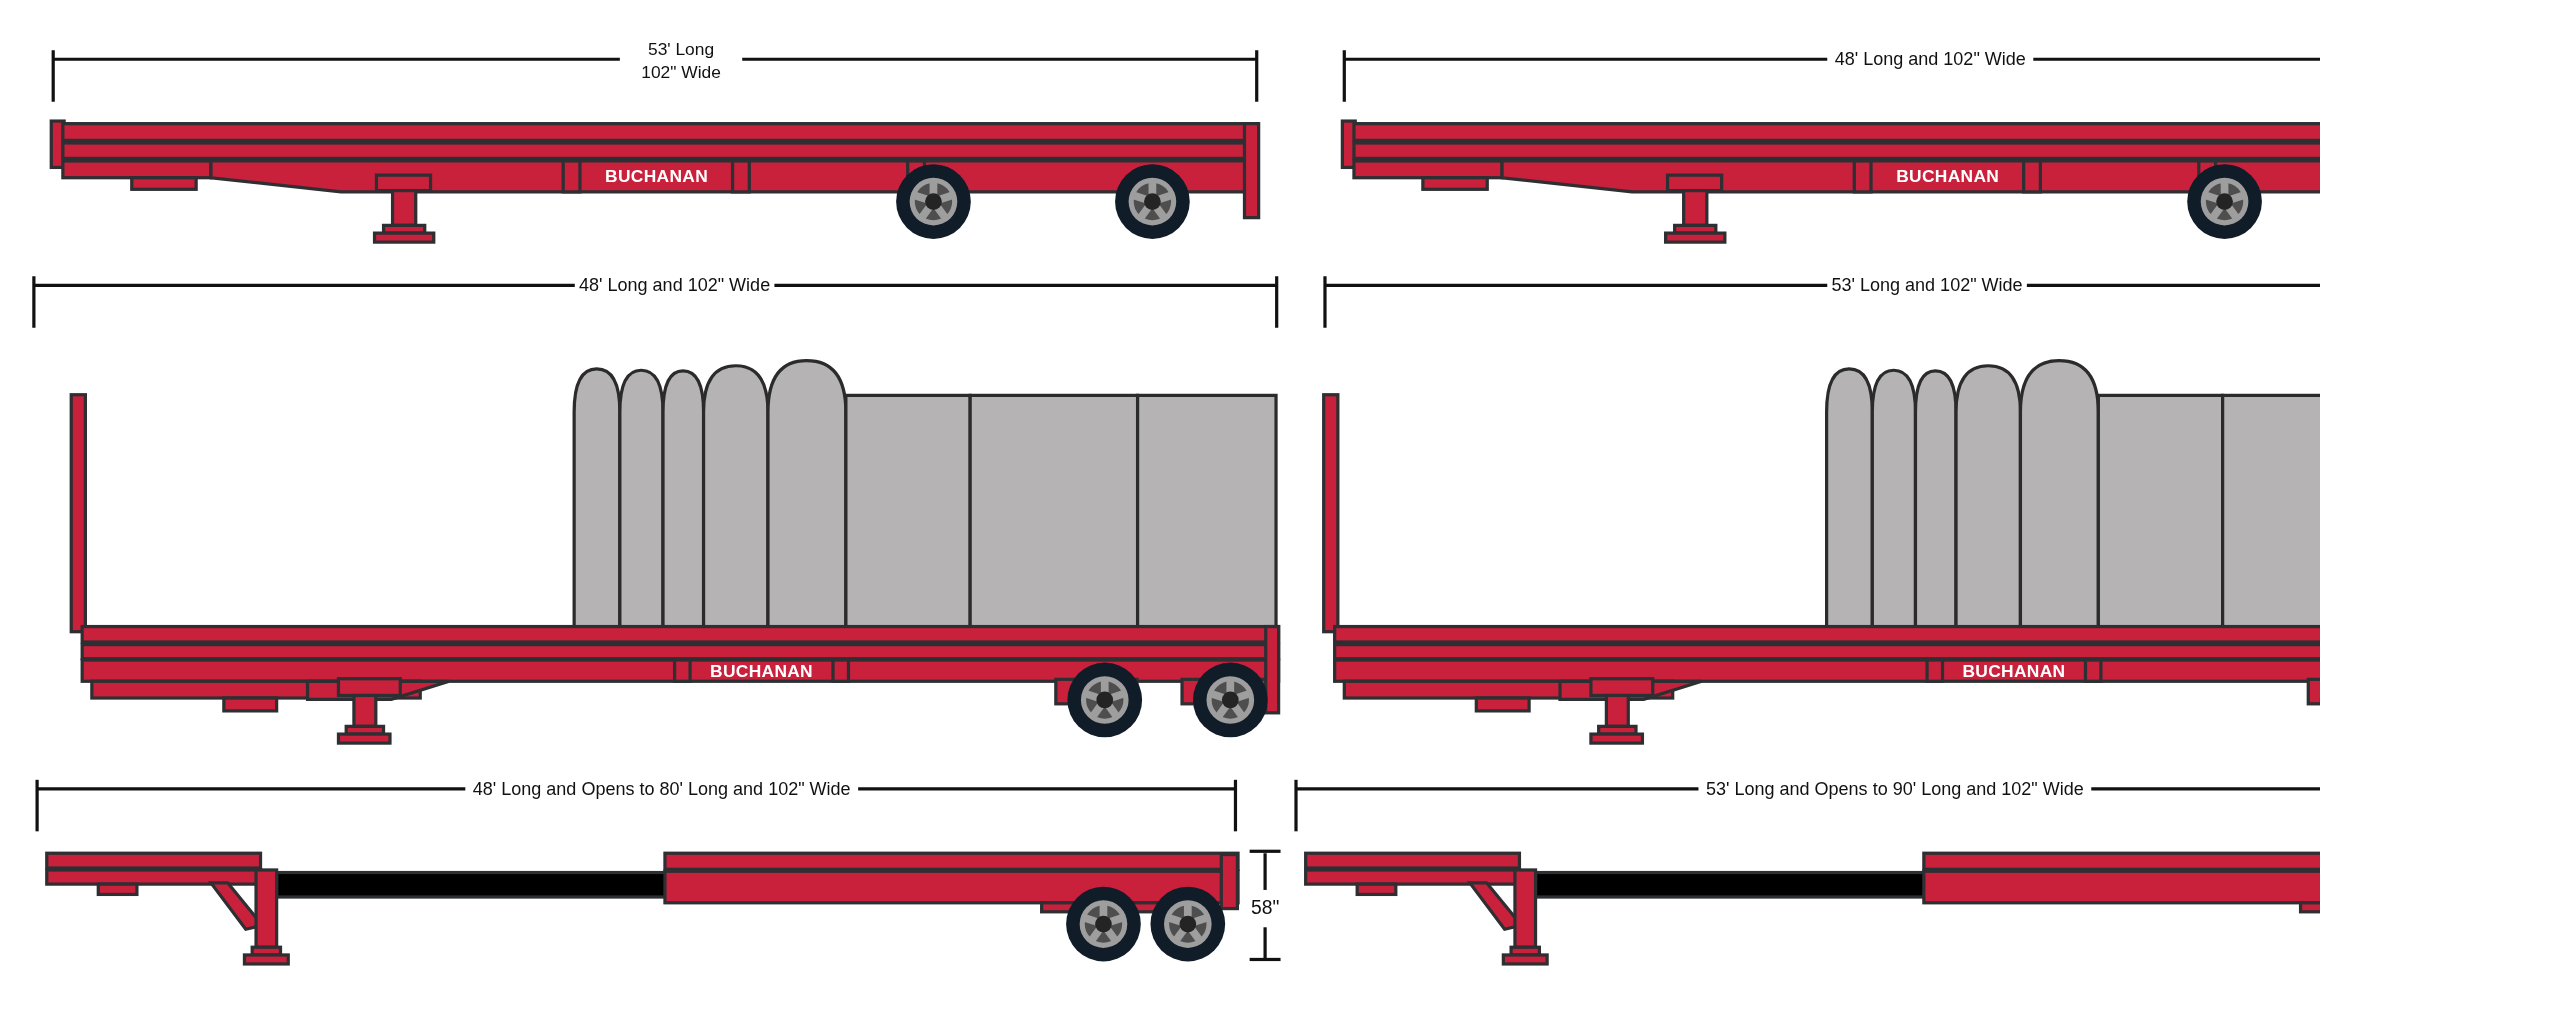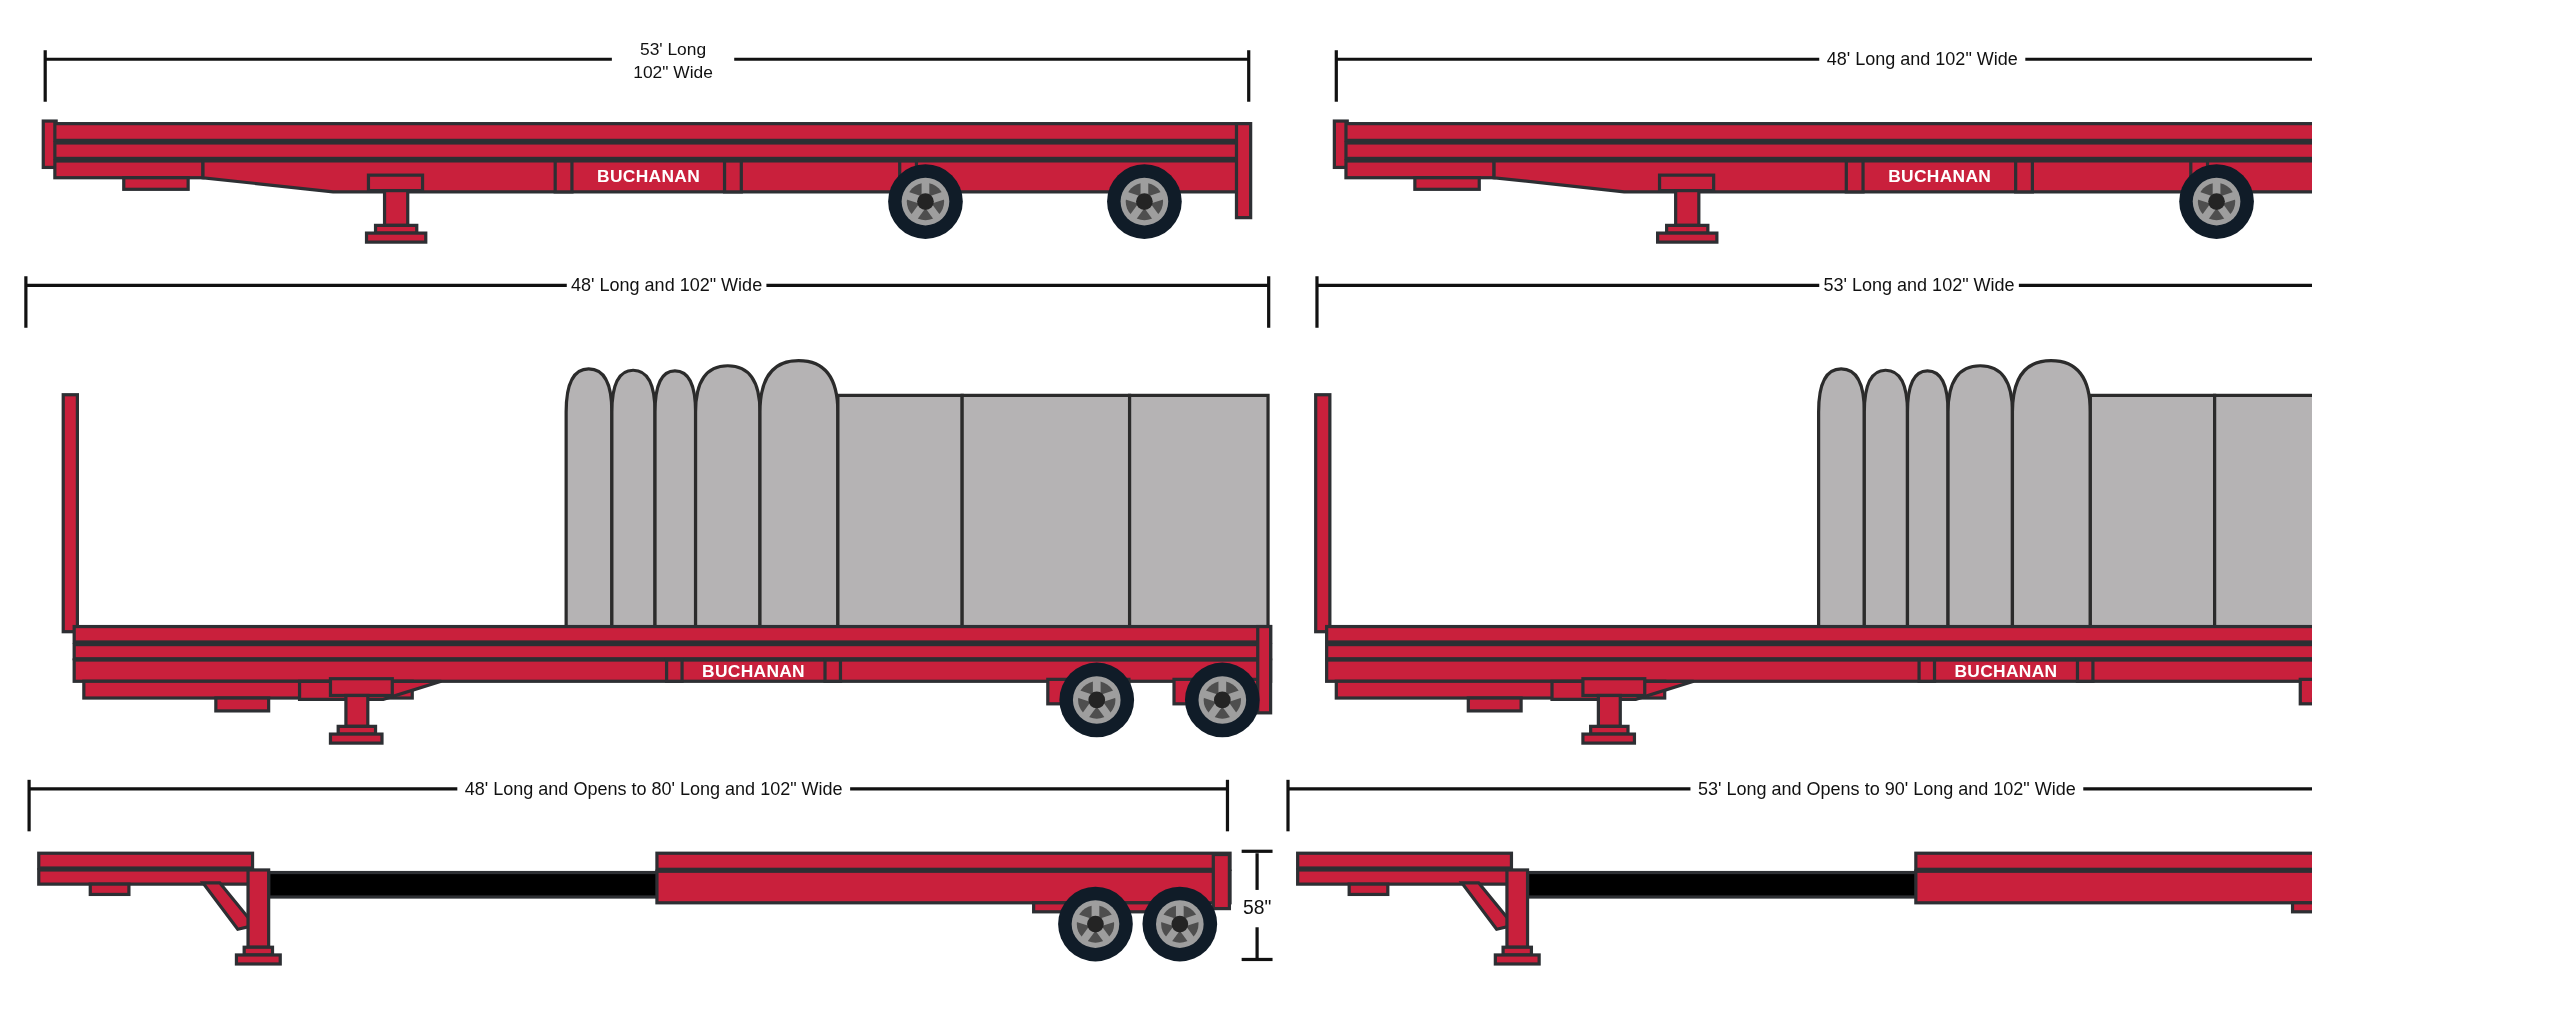--- a/index.html
+++ b/index.html
@@ -1,21 +1,21 @@
 <!DOCTYPE html>
 <html style="--red: #c9203c; --outline: #2d2f33; --cargo: #b5b3b4; --cargo_outline: #2b2b2b; --tire: #101c28; --rim: #9e9e9e; --rim_dark: #4e4e4e; --hub: #242424; --beam: #000000; --dim: #111111; --brand_text: #ffffff; --page_bg: #ffffff;font-size:10.3px"><head>
 <meta charset="utf-8">
 <style>
   :root{
     --red:#c9203c; --outline:#2d2f33; --cargo:#b5b3b4; --cargo_outline:#2b2b2b;
     --tire:#101c28; --rim:#9e9e9e; --rim_dark:#4e4e4e; --hub:#242424;
     --beam:#000000; --dim:#111111; --brand_text:#ffffff; --page_bg:#ffffff;
   }
   html,body{margin:0;padding:0;background:var(--page_bg);}
-  .canvas{position:relative;width:2312px;height:1020px;background:var(--page_bg);overflow:hidden;}
+  .canvas{position:relative;width:2312px;height:1020px;background:var(--page_bg);overflow:hidden;margin-left:8px;}
   svg{display:block;}
   svg text{font-family:"Liberation Sans",sans-serif;}
   .red{fill:var(--red);stroke:var(--outline);stroke-width:5;}
   .cargo{fill:var(--cargo);stroke:var(--cargo_outline);stroke-width:5;}
   .beam{fill:var(--beam);stroke:var(--outline);stroke-width:5;}
   .tire{fill:var(--tire);stroke:none;}
   .rim{fill:var(--rim);}
   .rim-dark{fill:var(--rim_dark);}
   .hub{fill:var(--hub);}
   .spoke{fill:var(--rim);}

